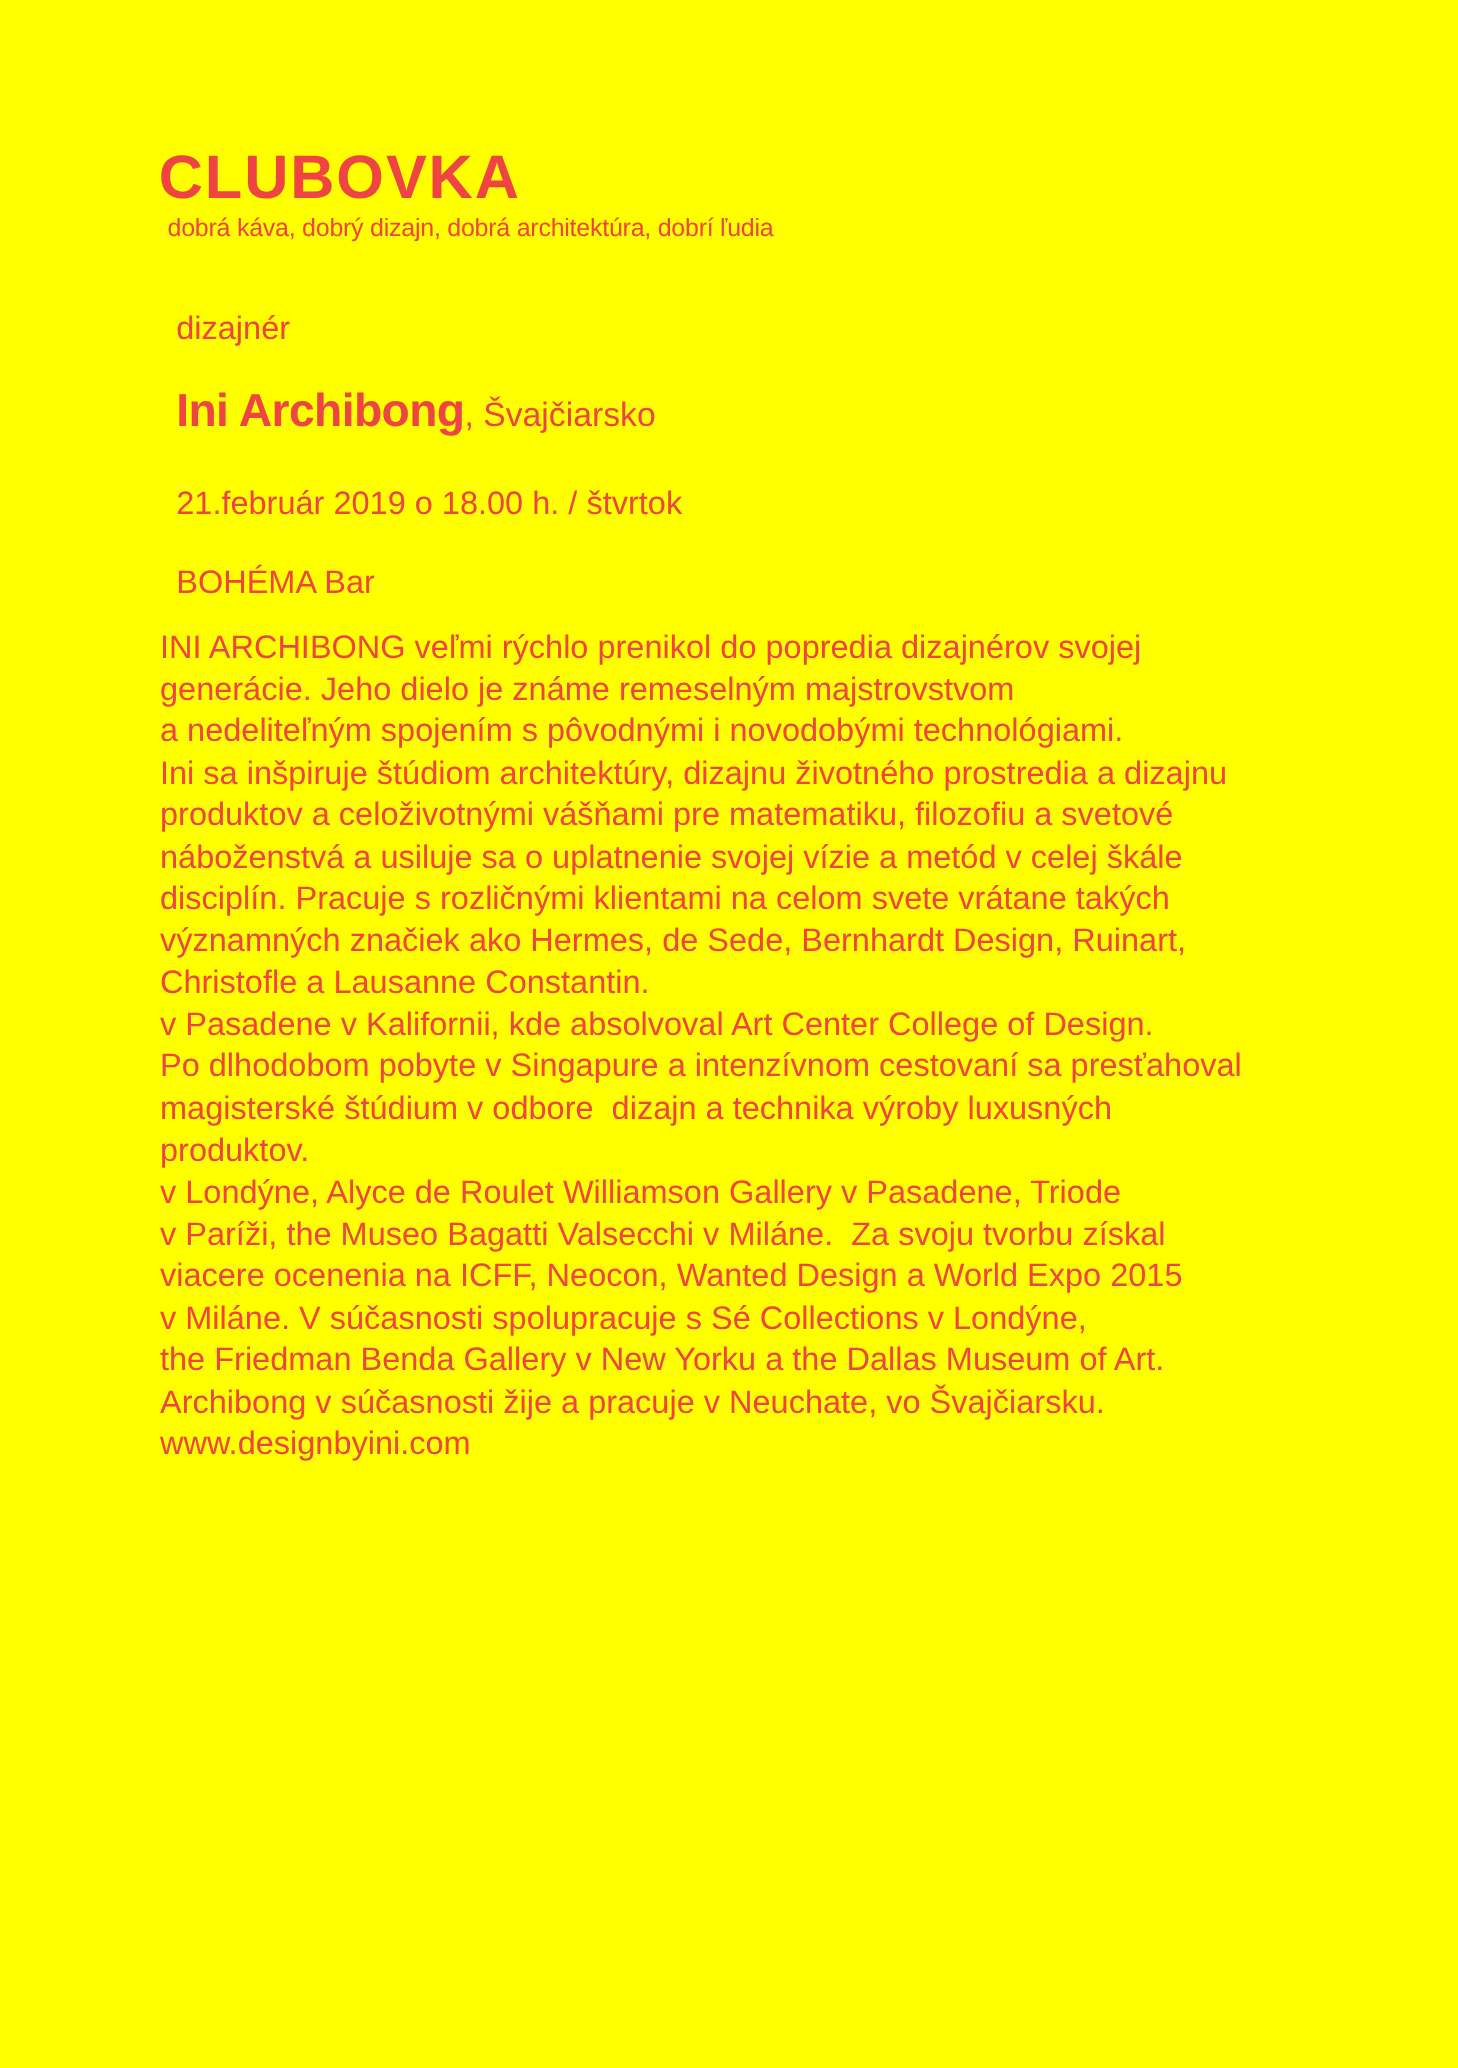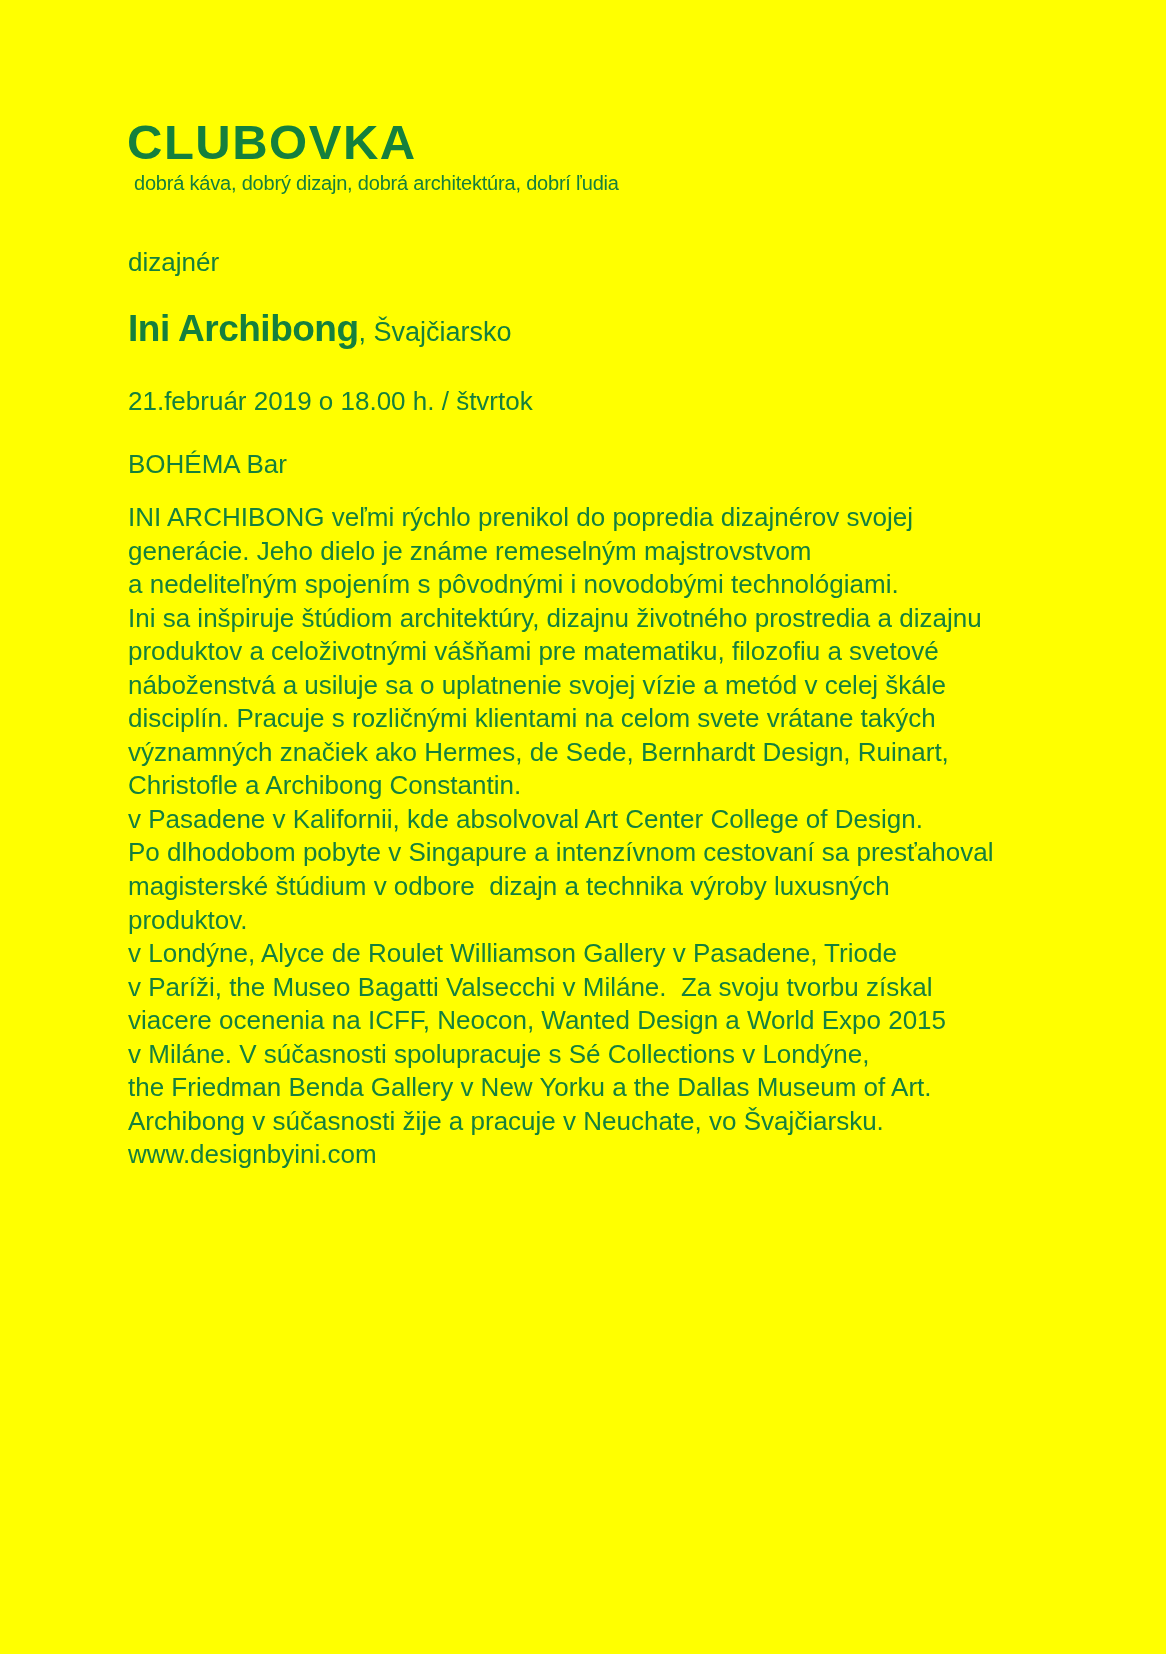--- a/index.html
+++ b/index.html
@@ -1,34 +1,34 @@
 <!DOCTYPE html>
 <html><head>
 <meta charset="utf-8">
 <style>
   html,body{margin:0;padding:0;background:#ffffff;}
   .poster{
     position:relative;
     width:1166px;height:1654px;
     background:#FFFF00;
-    color:#15803d;
+    color:#ef4444;
     font-family:"Liberation Sans", sans-serif;
     overflow:hidden;
   }
   .title{
     position:absolute;left:127px;top:116px;
     font-size:49px;font-weight:bold;letter-spacing:1.5px;line-height:1.1;
     white-space:pre;
   }
   .subtitle{
     position:absolute;left:134px;top:172px;
     font-size:20px;letter-spacing:-0.2px;
     white-space:pre;
   }
-  .event{position:absolute;left:128px;top:212px;white-space:pre;}
+  .event{position:absolute;left:141px;top:212px;white-space:pre;}
   .ev-role{font-size:26px;line-height:28px;}
   .ev-name-line{line-height:33px;}
   .ev-name{font-size:37px;font-weight:bold;letter-spacing:-0.5px;}
   .ev-country{font-size:27px;}
   .ev-line{font-size:26px;line-height:26.5px;}
   .body-text{
     position:absolute;left:128px;top:501px;width:940px;
     font-size:26px;line-height:33.55px;letter-spacing:0px;
   }
   .body-text .tline{white-space:pre;}
@@ -51,21 +51,21 @@
 
   <div class="body-text">
       <div class="tline">INI ARCHIBONG veľmi rýchlo prenikol do popredia dizajnérov svojej</div>
       <div class="tline">generácie. Jeho dielo je známe remeselným majstrovstvom</div>
       <div class="tline">a nedeliteľným spojením s pôvodnými i novodobými technológiami.</div>
       <div class="tline">Ini sa inšpiruje štúdiom architektúry, dizajnu životného prostredia a dizajnu</div>
       <div class="tline">produktov a celoživotnými vášňami pre matematiku, filozofiu a svetové</div>
       <div class="tline">náboženstvá a usiluje sa o uplatnenie svojej vízie a metód v celej škále</div>
       <div class="tline">disciplín. Pracuje s rozličnými klientami na celom svete vrátane takých</div>
       <div class="tline">významných značiek ako Hermes, de Sede, Bernhardt Design, Ruinart,</div>
-      <div class="tline">Christofle a Archibong Constantin.</div>
+      <div class="tline">Christofle a Lausanne Constantin.</div>
       <div class="tline">v Pasadene v Kalifornii, kde absolvoval Art Center College of Design.</div>
       <div class="tline">Po dlhodobom pobyte v Singapure a intenzívnom cestovaní sa presťahoval</div>
       <div class="tline">magisterské štúdium v odbore  dizajn a technika výroby luxusných</div>
       <div class="tline">produktov.</div>
       <div class="tline">v Londýne, Alyce de Roulet Williamson Gallery v Pasadene, Triode</div>
       <div class="tline">v Paríži, the Museo Bagatti Valsecchi v Miláne.  Za svoju tvorbu získal</div>
       <div class="tline">viacere ocenenia na ICFF, Neocon, Wanted Design a World Expo 2015</div>
       <div class="tline">v Miláne. V súčasnosti spolupracuje s Sé Collections v Londýne,</div>
       <div class="tline">the Friedman Benda Gallery v New Yorku a the Dallas Museum of Art.</div>
       <div class="tline">Archibong v súčasnosti žije a pracuje v Neuchate, vo Švajčiarsku.</div>

